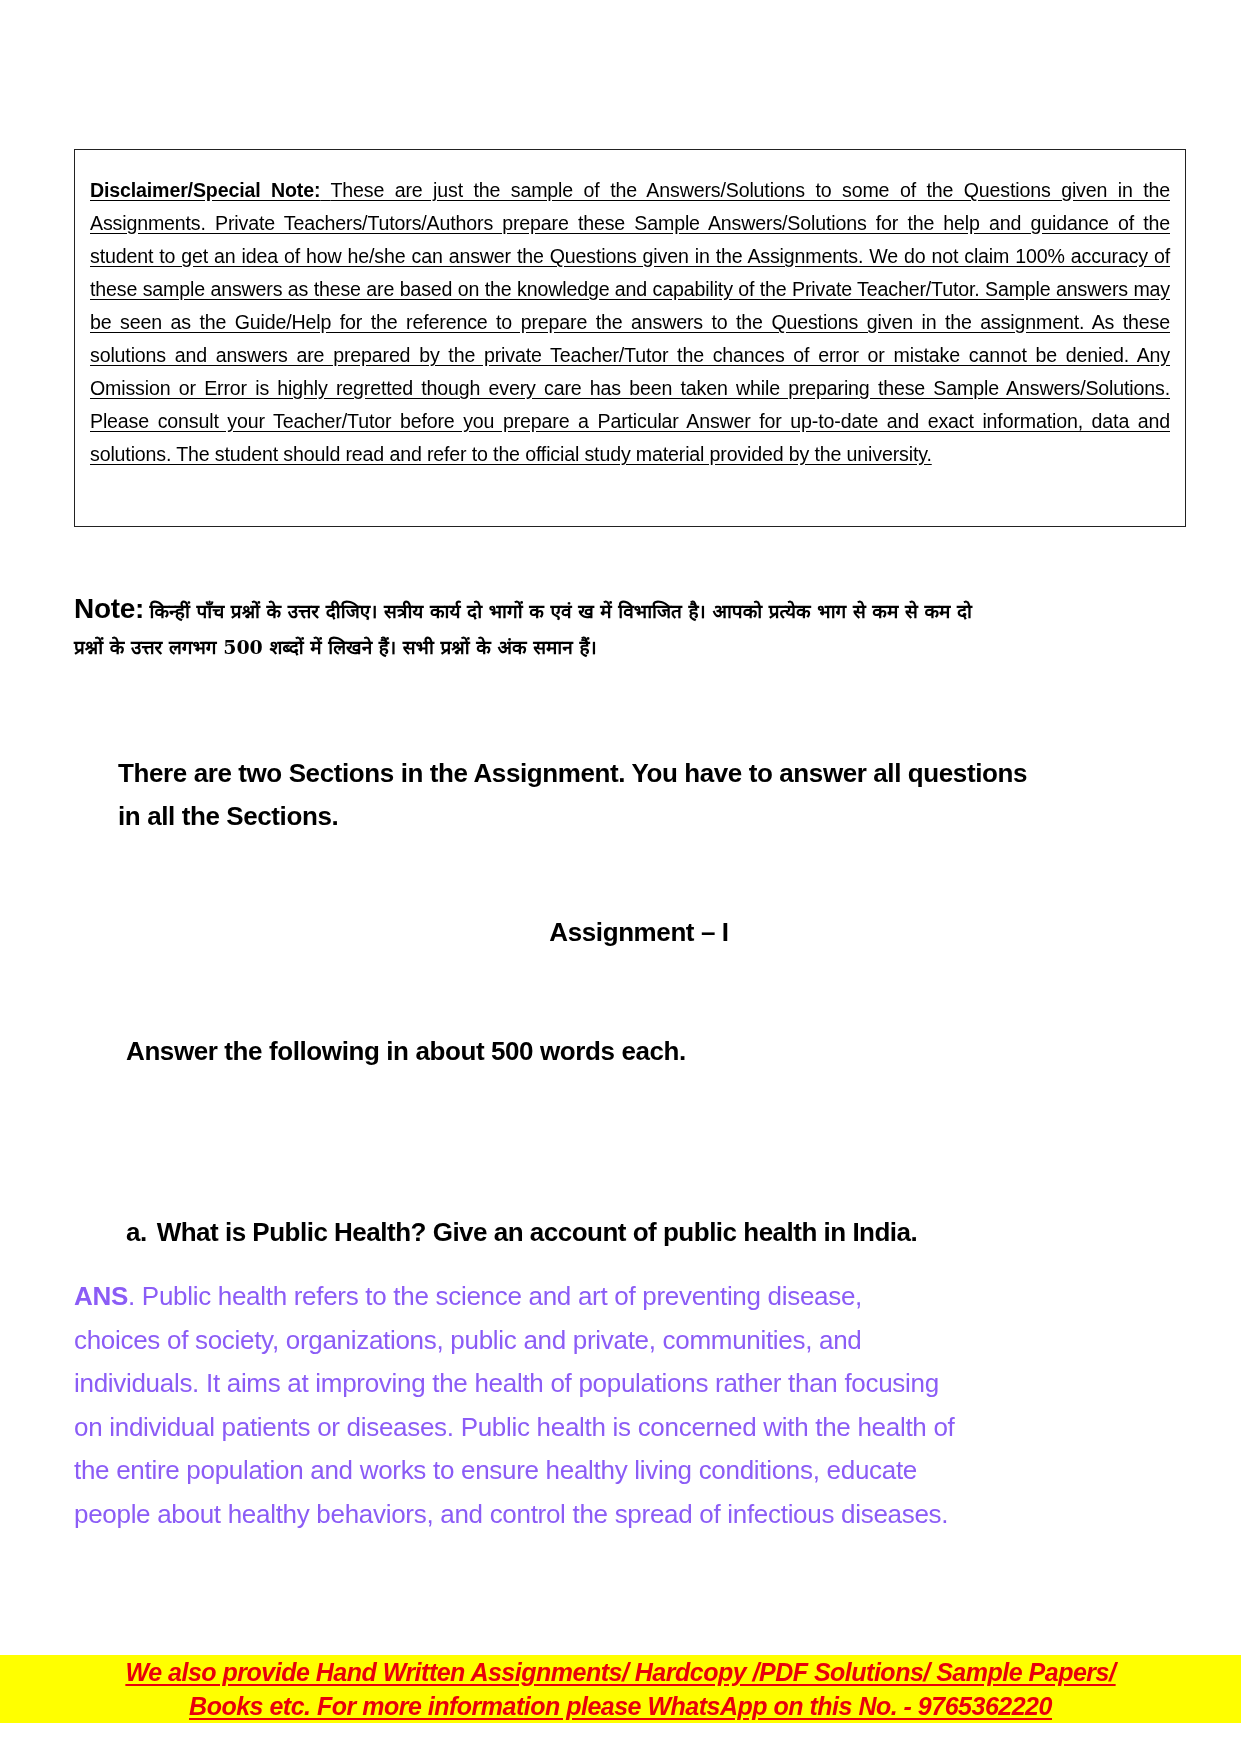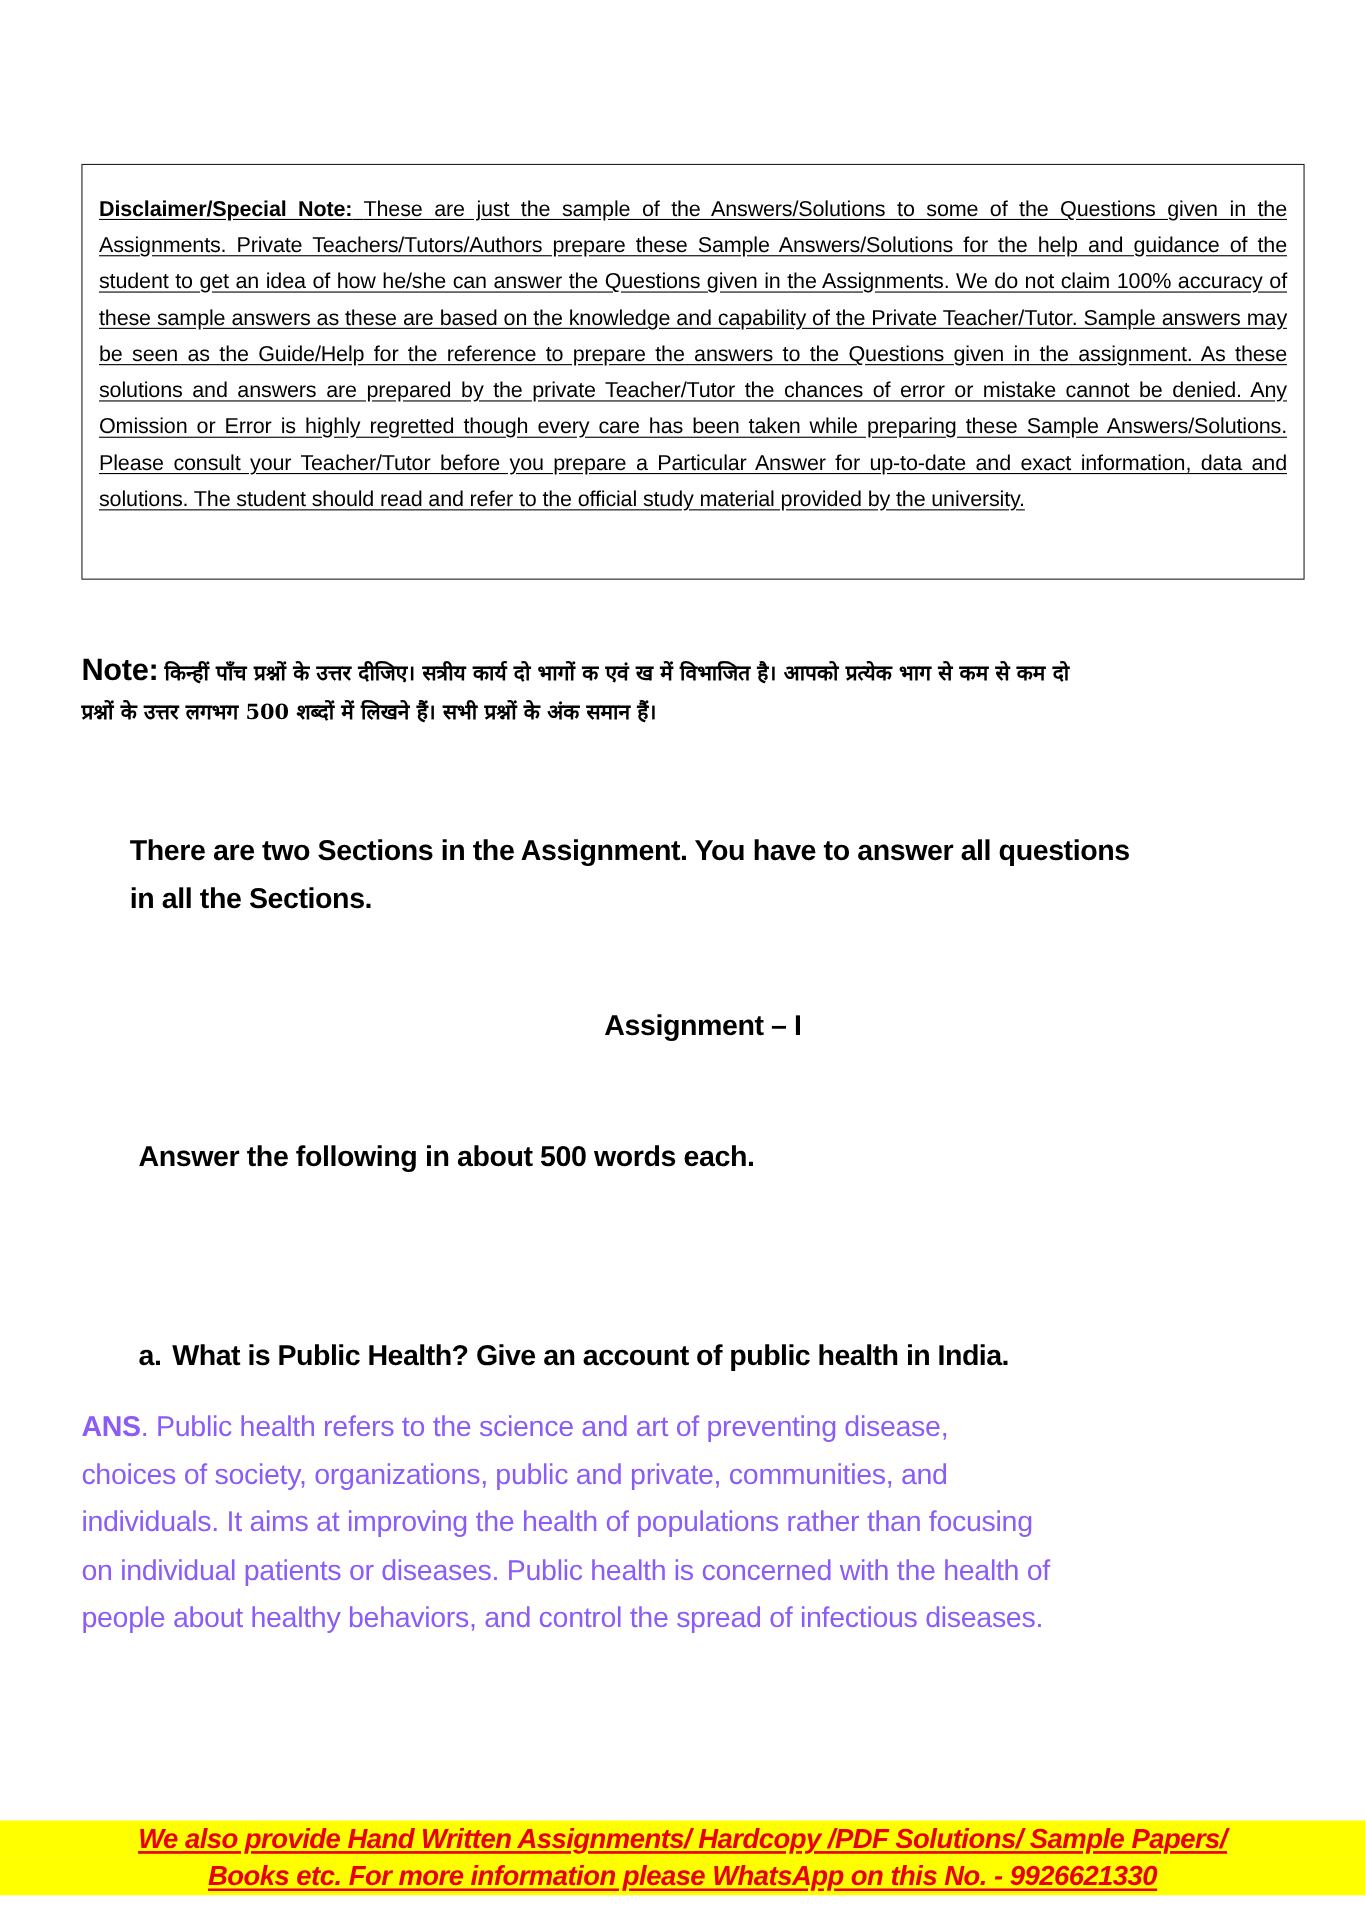--- a/index.html
+++ b/index.html
@@ -167,19 +167,20 @@
 
 <div class="answer-instr">Answer the following in about 500 words each.</div>
 
 <div class="question"><span class="qlabel">a.</span><span>What is Public Health? Give an account of public health in India.</span></div>
 
 <div class="answer">
   <span class="answer-line"><span class="ans-label">ANS</span><span>. Public health refers to the science and art of preventing disease,</span></span>
   <span class="answer-line">choices of society, organizations, public and private, communities, and</span>
   <span class="answer-line">individuals. It aims at improving the health of populations rather than focusing</span>
   <span class="answer-line">on individual patients or diseases. Public health is concerned with the health of</span>
+  <span class="answer-line">the entire population and works to ensure healthy living conditions, educate</span>
   <span class="answer-line">people about healthy behaviors, and control the spread of infectious diseases.</span>
 </div>
 
 <div class="promo" style="color: rgb(232, 0, 11);">
   <span class="line"><span style="background: rgb(255, 255, 0);">We also provide Hand Written Assignments/ Hardcopy /PDF Solutions/ Sample Papers/</span></span>
-  <span class="line"><span style="background: rgb(255, 255, 0);">Books etc. For more information please WhatsApp on this No. - 9926621330</span></span>
+  <span class="line"><span style="background: rgb(255, 255, 0);">Books etc. For more information please WhatsApp on this No. - 9765362220</span></span>
 </div>
 
 </body></html>

